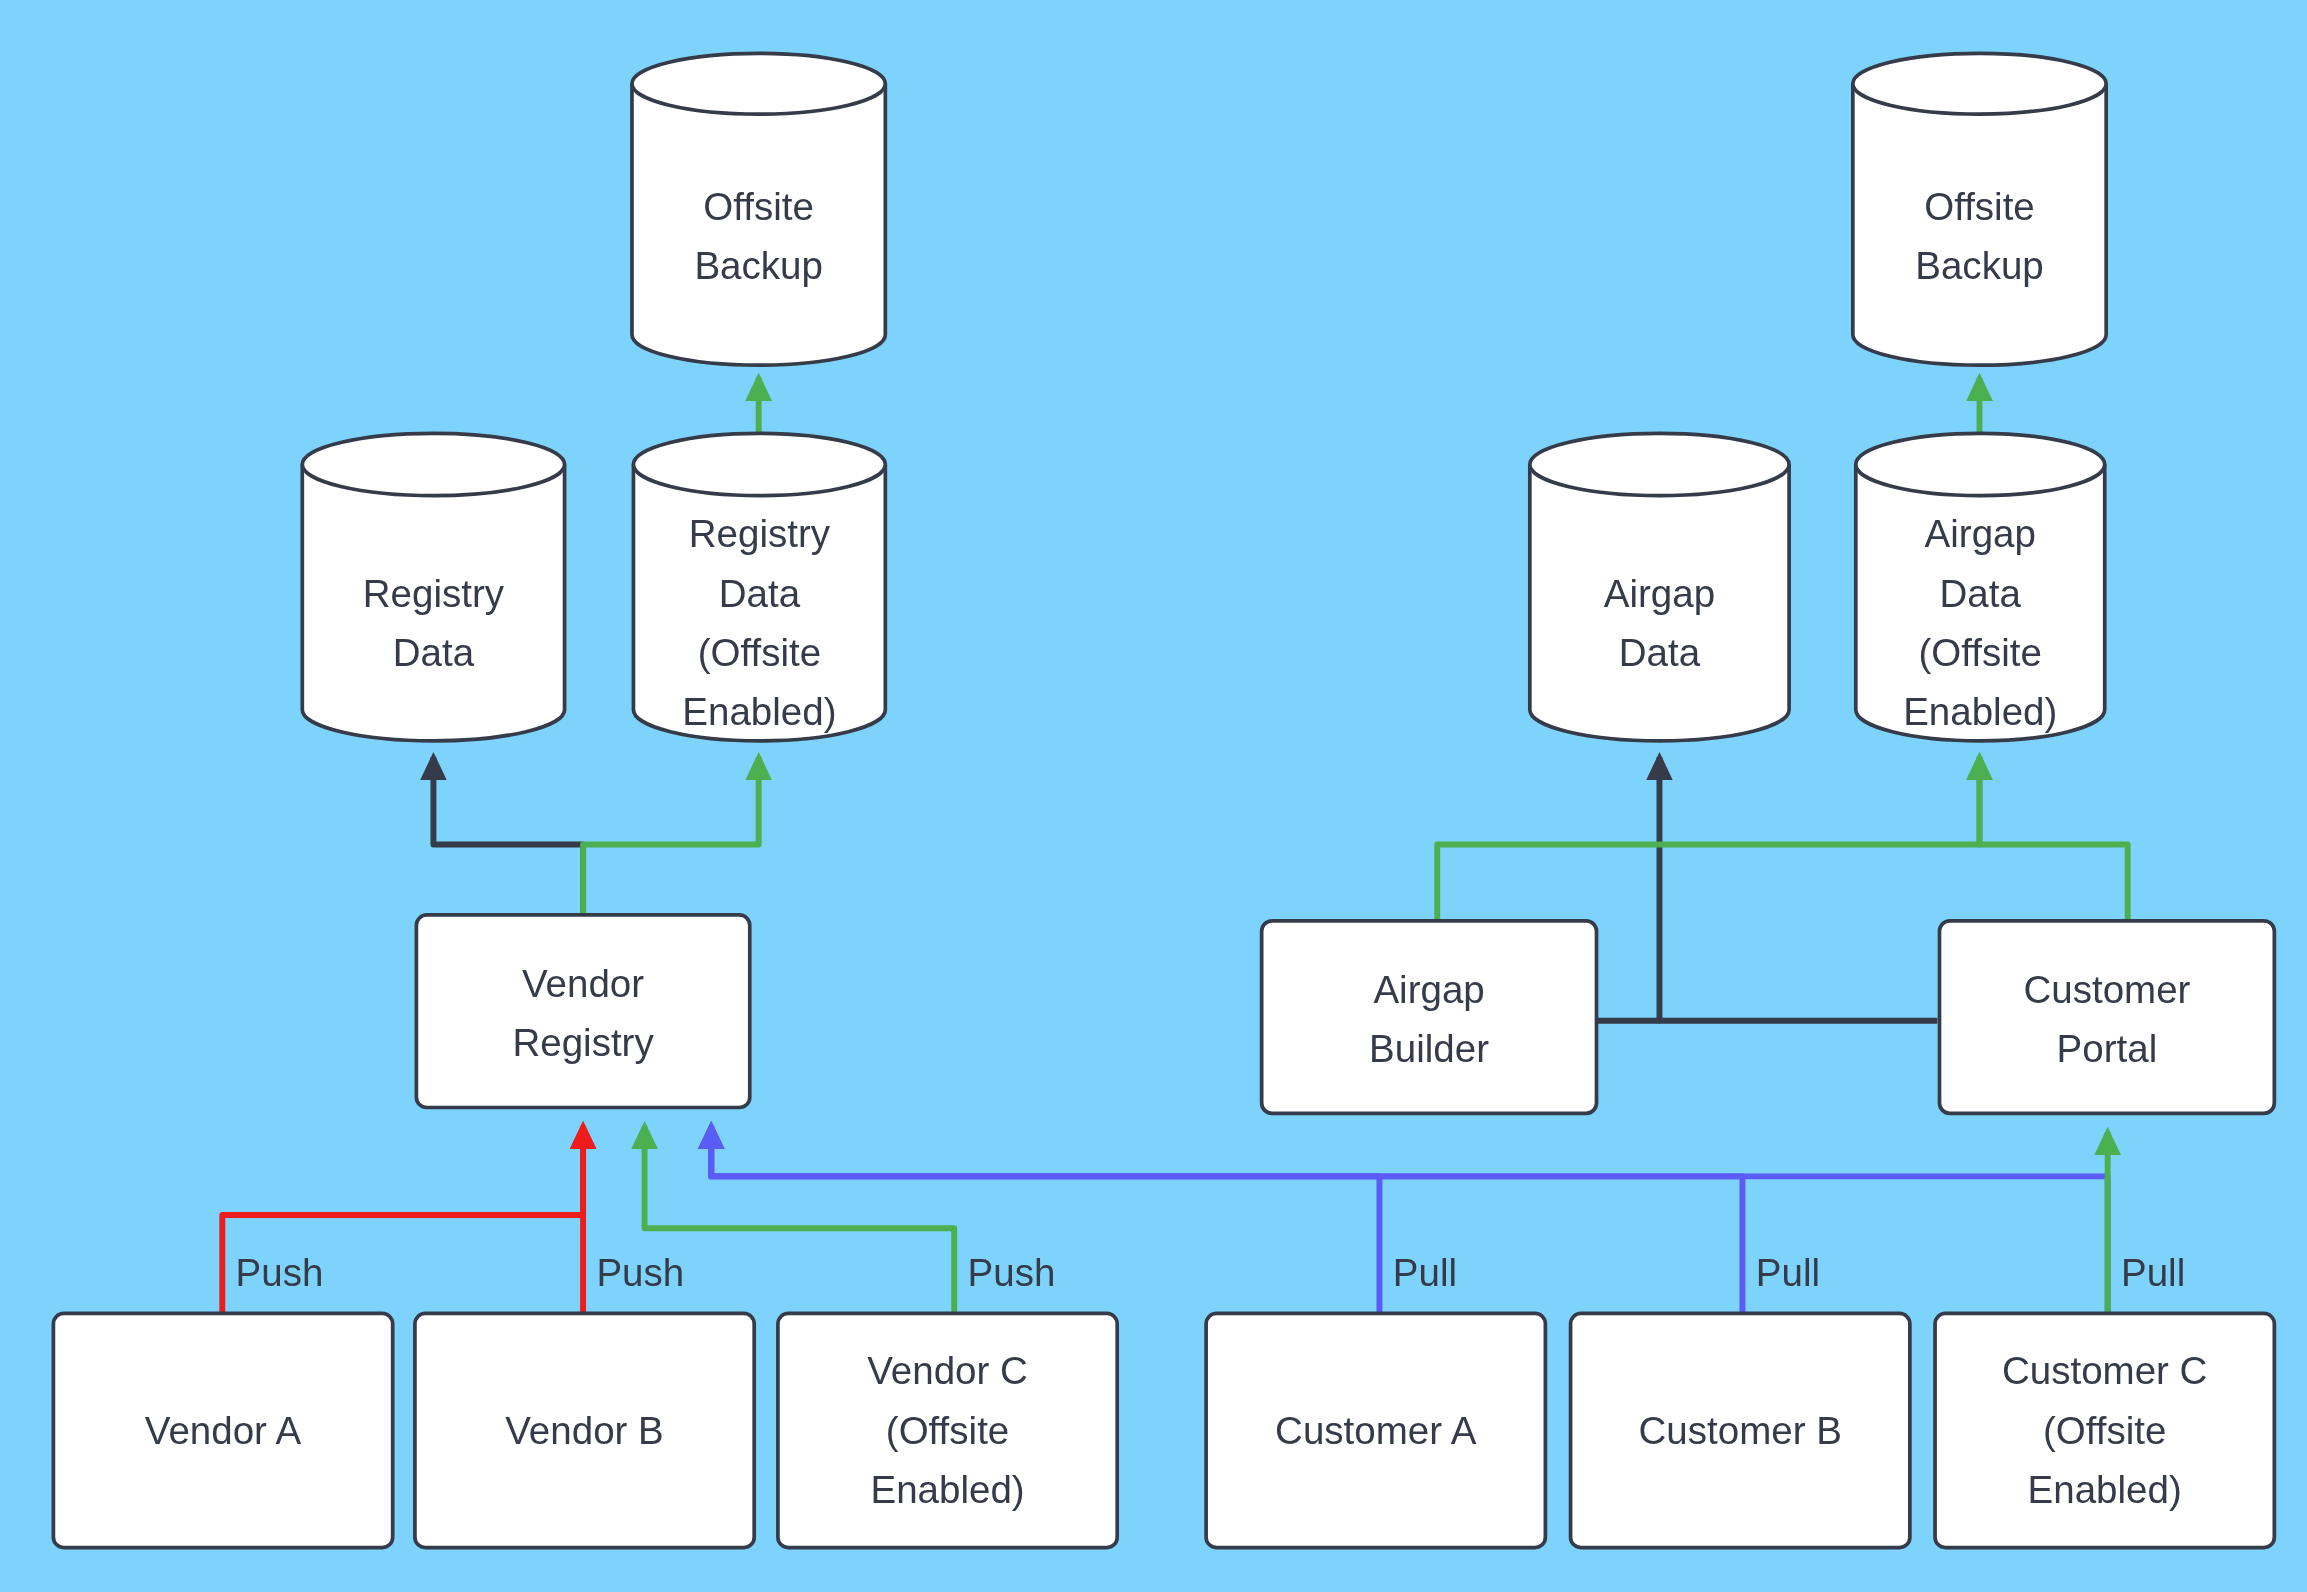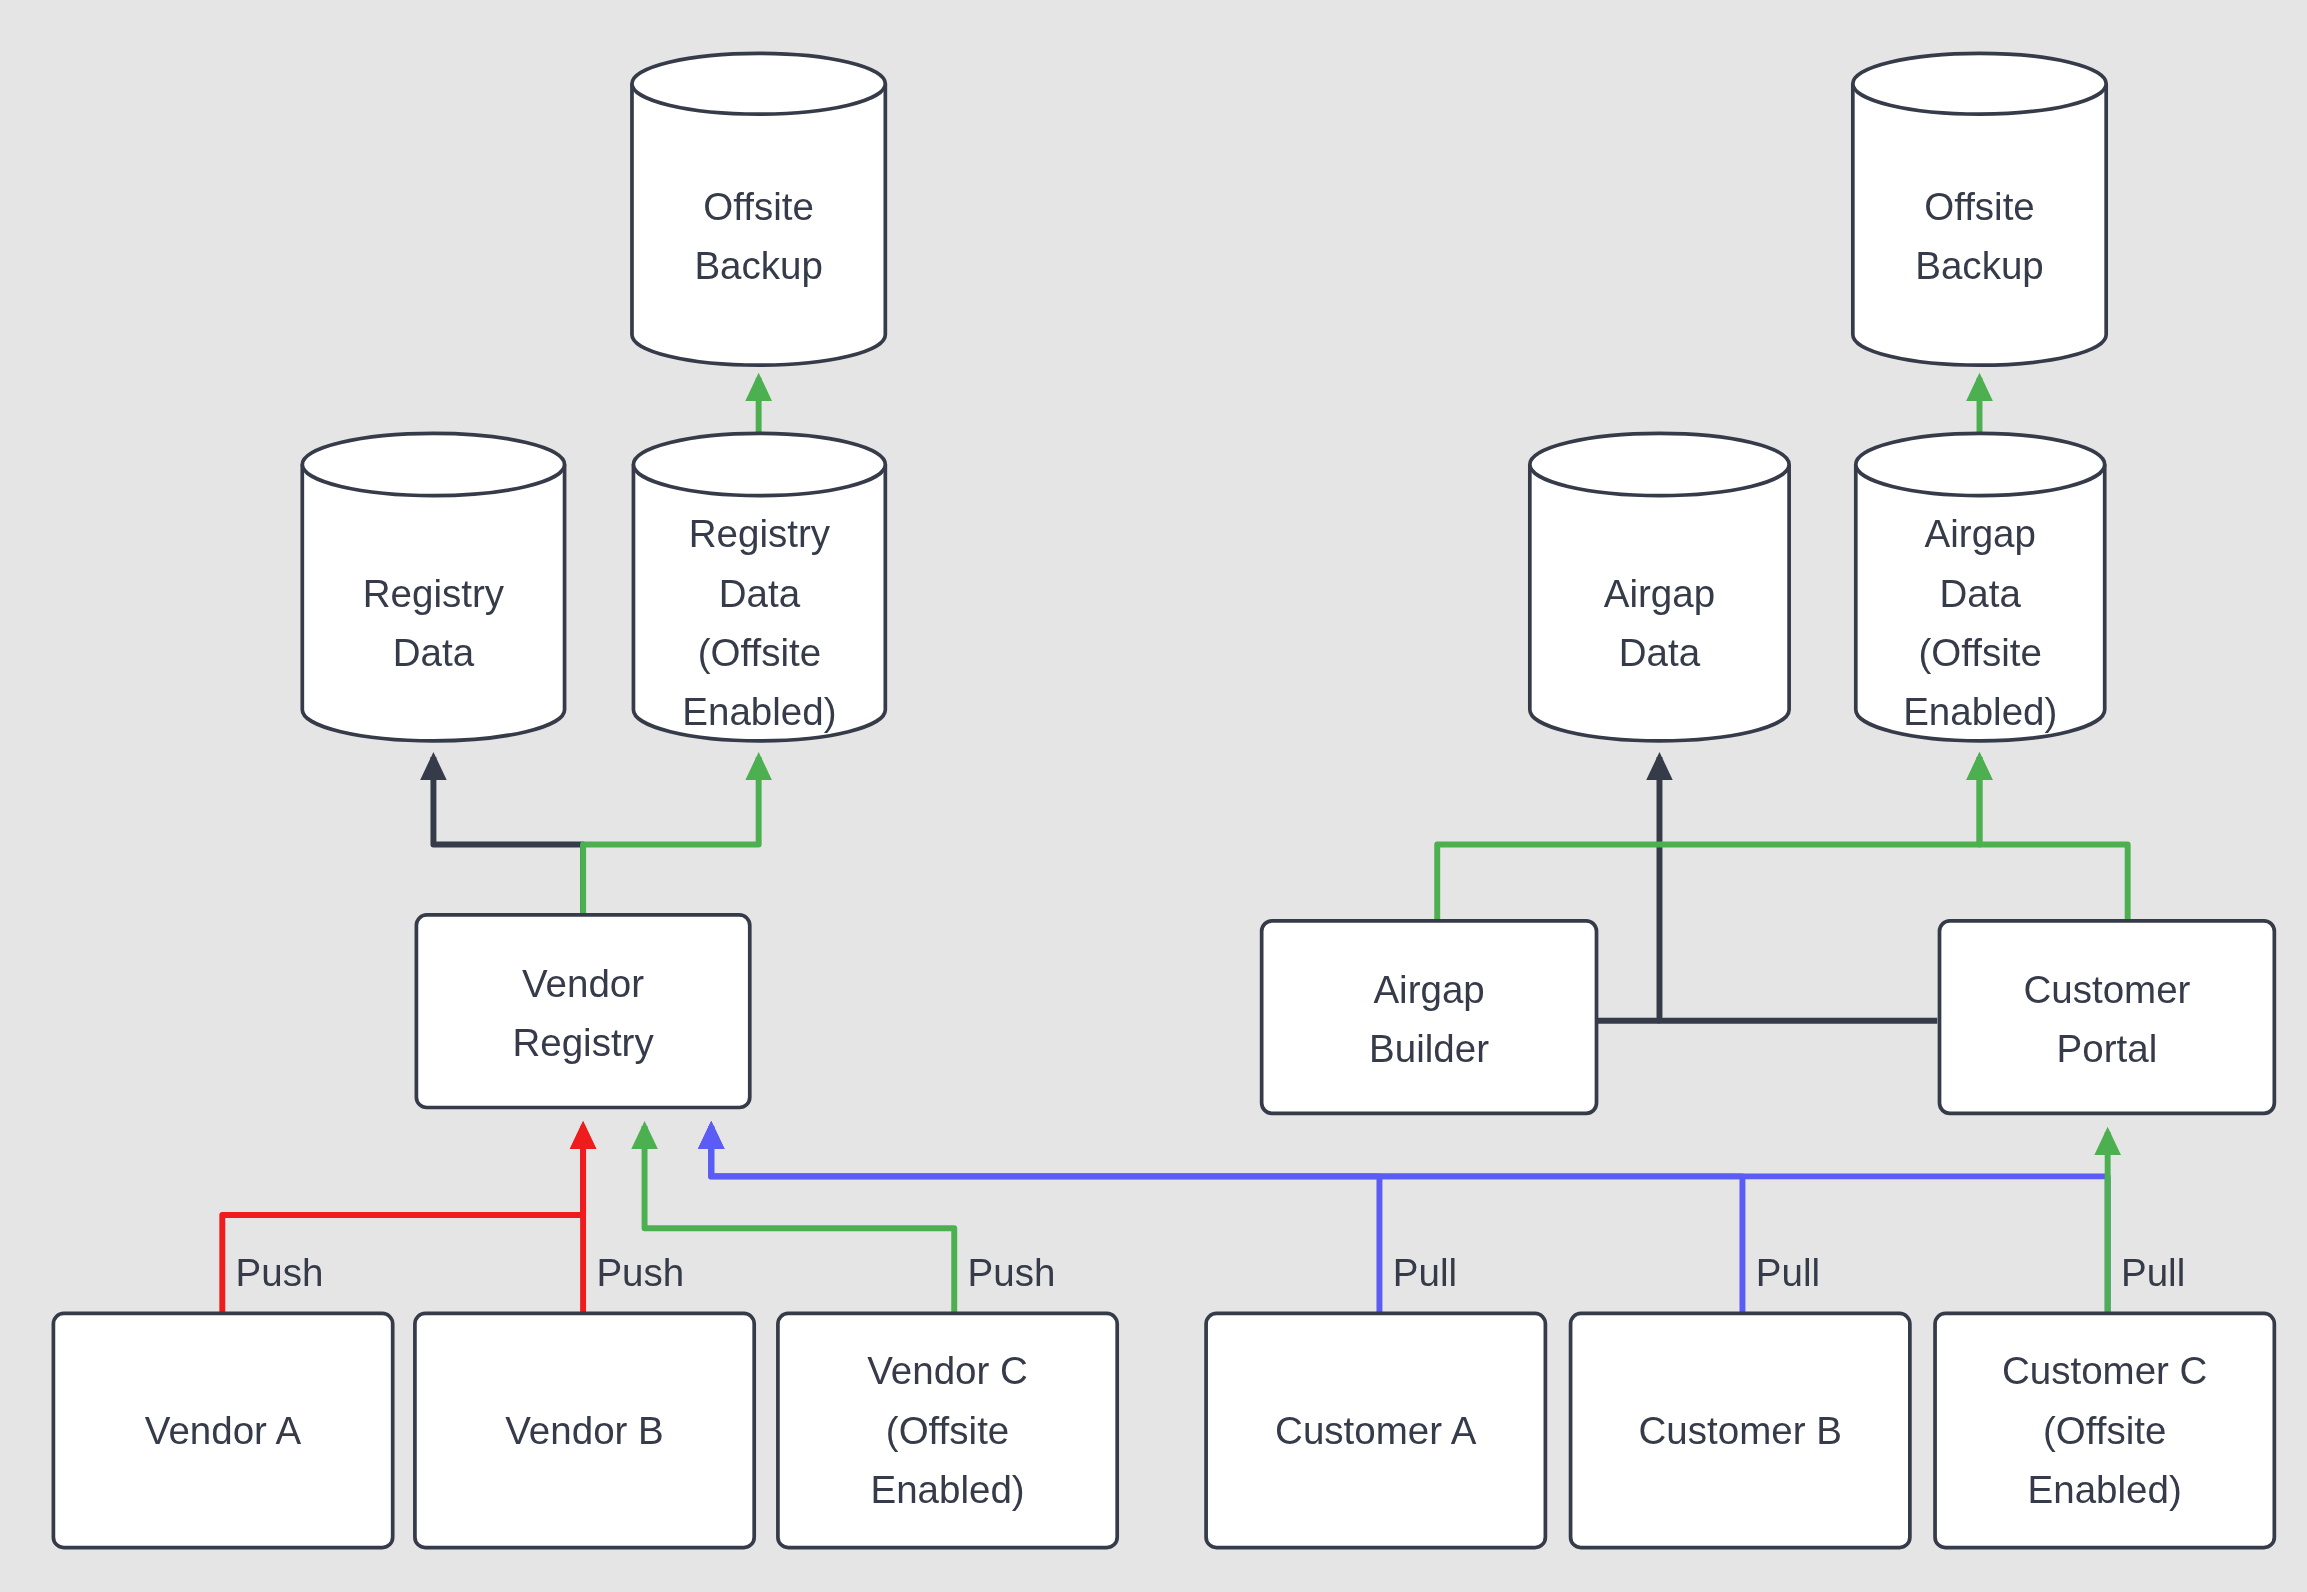--- a/index.html
+++ b/index.html
@@ -10,21 +10,21 @@
   body {
     width: 2307px;
     height: 1592px;
     overflow: hidden;
     font-family: "Liberation Sans", sans-serif;
   }
   #diagram-root {
     position: relative;
     width: 2307px;
     height: 1592px;
-    background: #e5e5e5;
+    background: #7dd3fc;
   }
   svg#flow {
     display: block;
     width: 2307px;
     height: 1592px;
   }
   .node-shape {
     fill: #ffffff;
     stroke: #353b49;
     stroke-width: 5;

